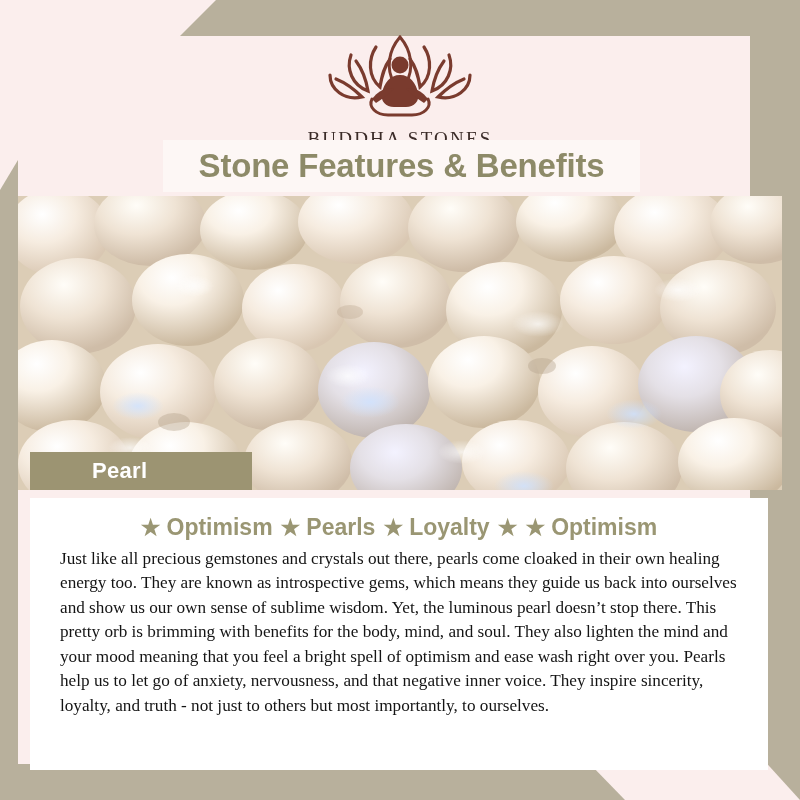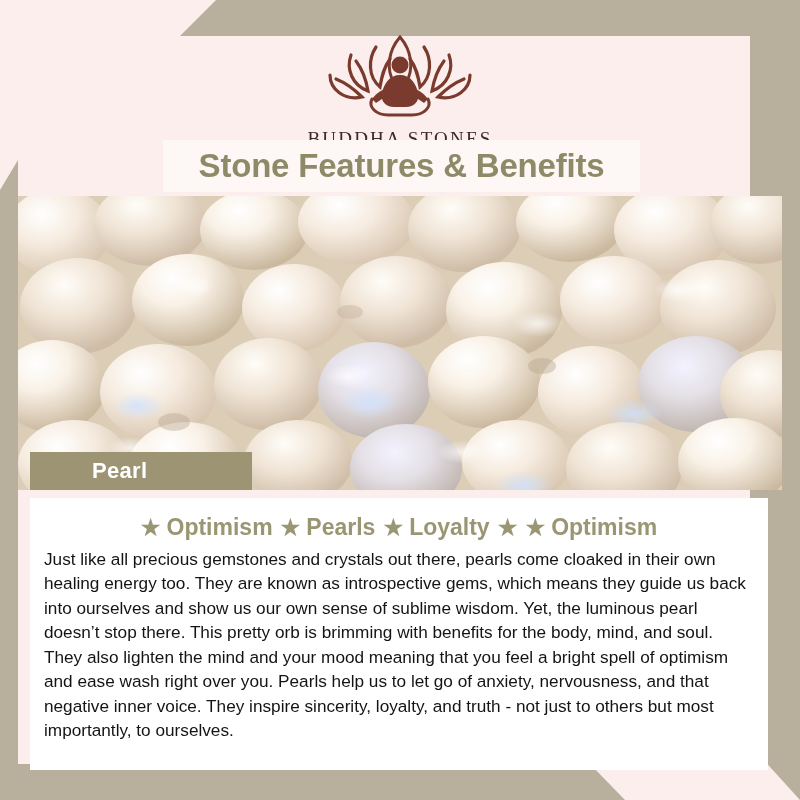--- a/index.html
+++ b/index.html
@@ -142,25 +142,26 @@
     font-size: 23px;
     font-weight: bold;
     color: #9a9673;
   }
   .benefit .star {
     font-size: 22px;
     line-height: 1;
     color: #9a9673;
   }
   .body-copy {
-    margin: 6px 14px 0 14px;
+    margin: 6px 14px 0 30px;
     font-size: 17.2px;
     line-height: 1.42;
     color: #141414;
     text-align: left;
+    font-family: Liberation Serif, serif;
   }
 </style>
 </head>
 <body>
 
 <div id="poster">
 
   <div class="page"></div>
 
   <div class="frame-top"></div>

